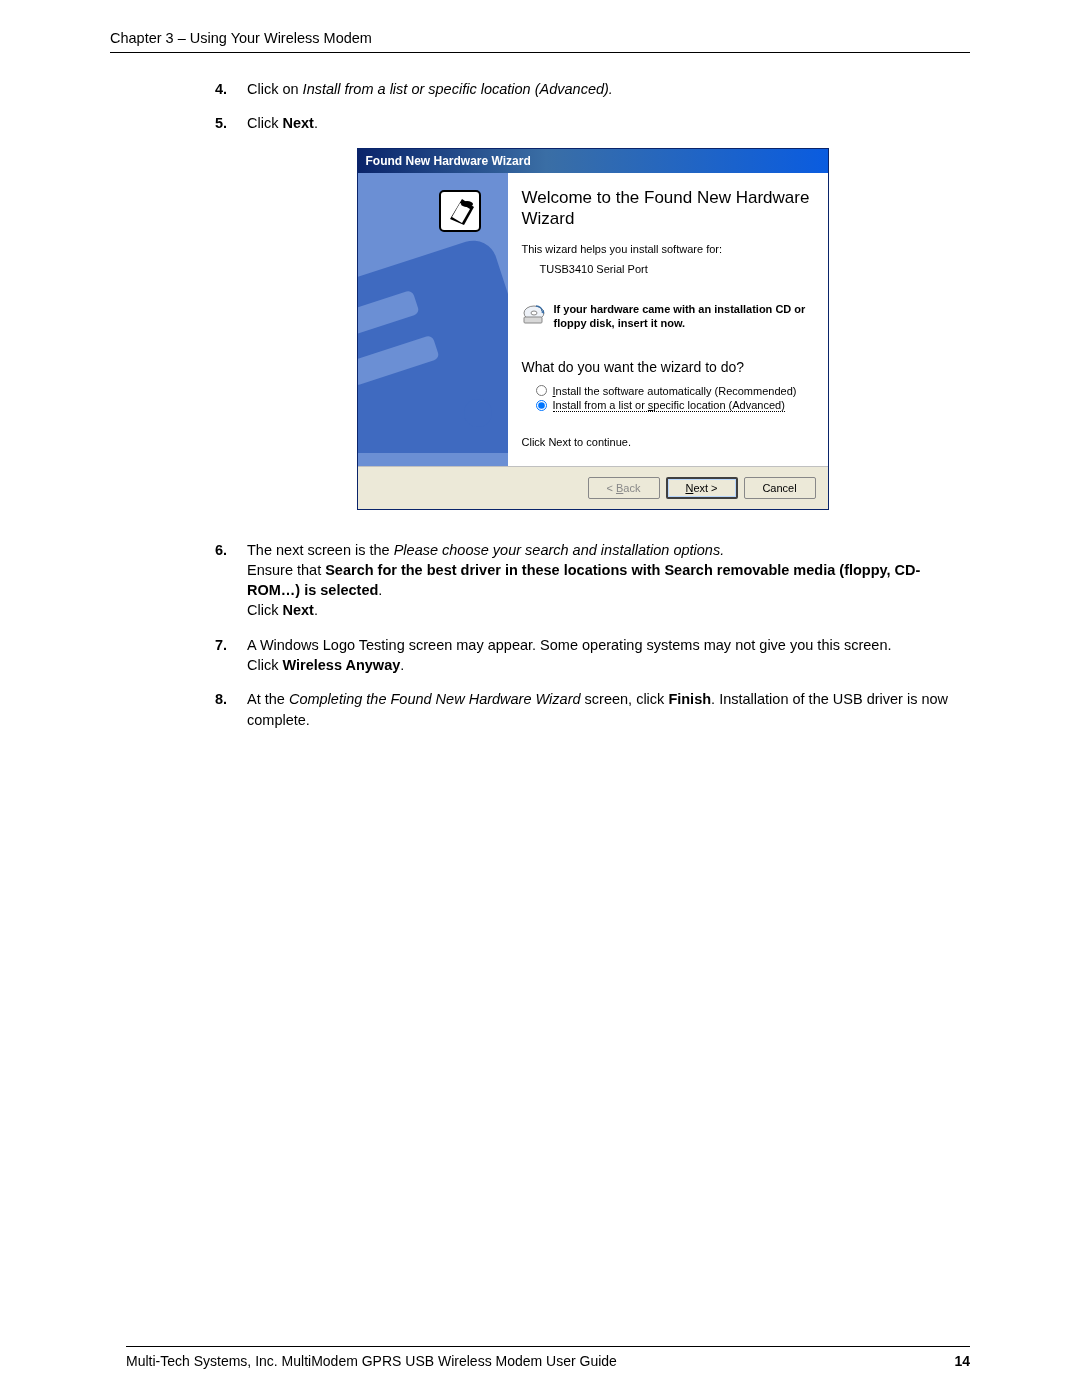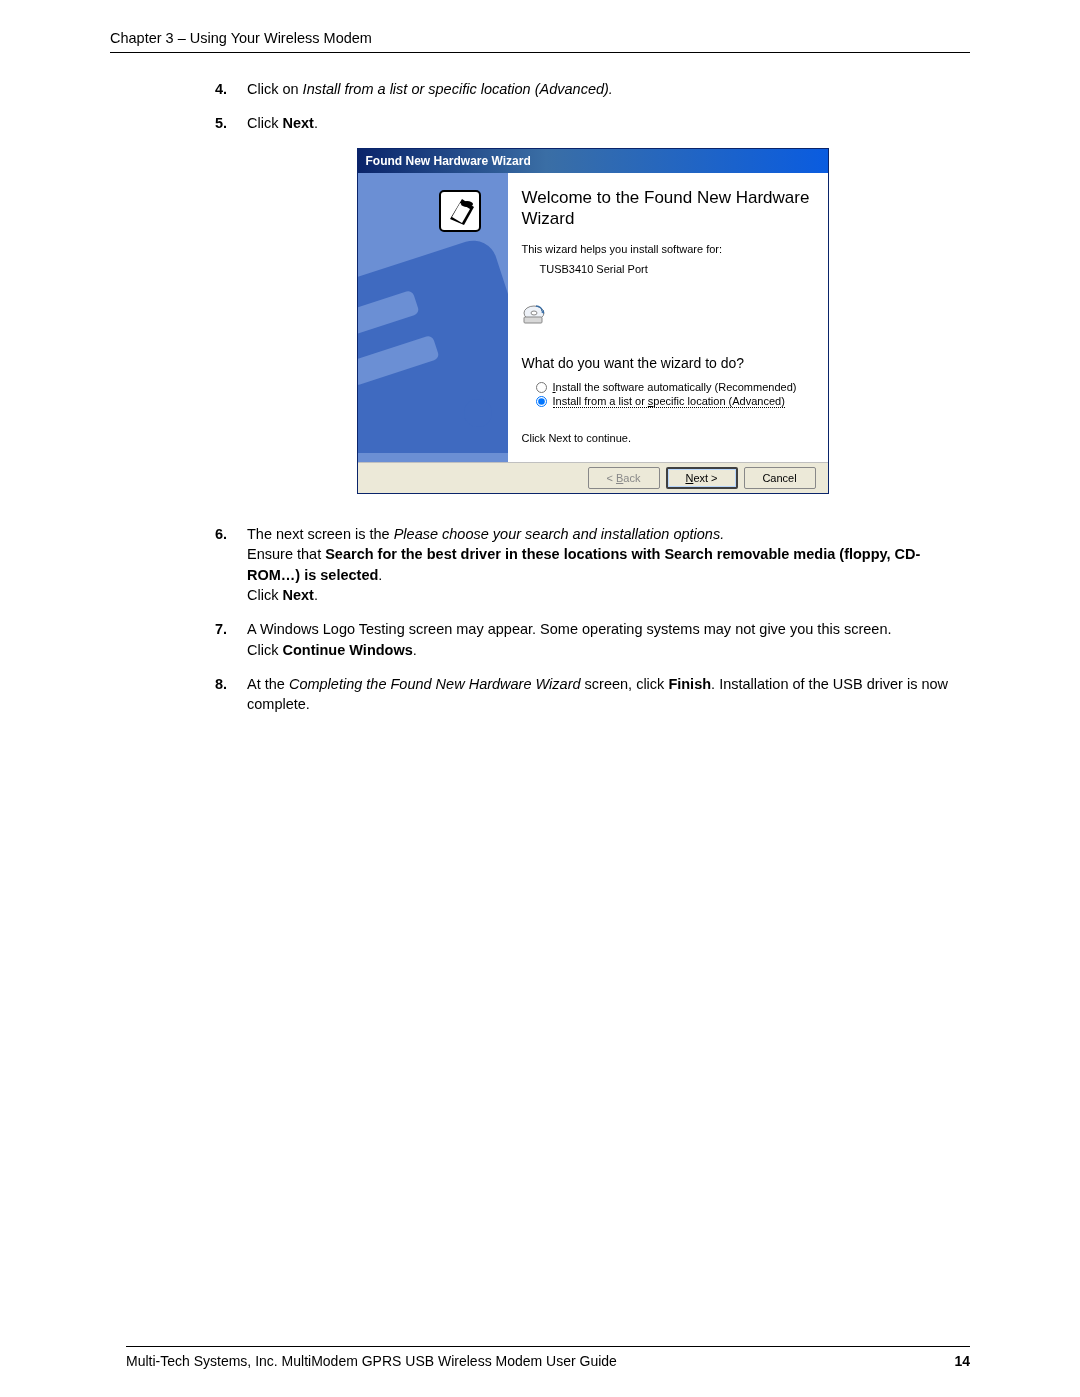--- a/index.html
+++ b/index.html
@@ -110,21 +110,21 @@
     font-size: 11px;
     margin: 2px 0 2px 14px;
   }
   .wiz-radio input { margin:0; width:11px; height:11px; }
   .wiz-radio label.sel { border-bottom: 1px dotted #000; }
   .wiz-prompt { font-size:14px; margin: 6px 0 10px 0; }
   .wiz-cont { font-size:11px; margin: 24px 0 8px 0; }
   .wiz-buttons {
     background: #ece9d8;
     border-top: 1px solid #c0c0c0;
-    padding: 4px 12px;
+    padding: 10px 12px;
     display: flex;
     justify-content: flex-end;
     gap: 6px;
   }
   .wiz-btn {
     min-width: 72px;
     height: 22px;
     font-family: Tahoma, Arial, sans-serif;
     font-size: 11px;
     background: #ece9d8;
@@ -208,20 +208,21 @@
             <div class="wiz-cd">
               <span>
                 <svg width="24" height="22" viewBox="0 0 24 22">
                   <ellipse cx="12" cy="10" rx="10" ry="7" fill="#eef2f8" stroke="#888"></ellipse>
                   <ellipse cx="12" cy="10" rx="3" ry="2" fill="#fff" stroke="#888"></ellipse>
                   <rect x="2" y="14" width="18" height="6" rx="1" fill="#d8d8d8" stroke="#888"></rect>
                   <path d="M14 3 a7 5 0 0 1 6 5" fill="none" stroke="#3a6ea5" stroke-width="1.5"></path>
                   <polygon points="19,9 22,7 22,11" fill="#3a6ea5"></polygon>
                 </svg>
               </span>
+              <div class="wiz-cd-text">If your hardware came with an installation CD or floppy disk, insert it now.</div>
             </div>
             <div class="wiz-prompt">What do you want the wizard to do?</div>
             <div class="wiz-radio">
               <input type="radio" name="wizopt" style="">
               <label><span class="underline-letter">I</span><span>nstall the software automatically (Recommended)</span></label>
             </div>
             <div class="wiz-radio">
               <input type="radio" name="wizopt" checked="" style="">
               <label class="sel"><span>Install from a list or </span><span class="underline-letter">s</span><span>pecific location (Advanced)</span></label>
             </div>
@@ -239,21 +240,21 @@
     <ol class="steps">
       <li>
         <span class="num">6.</span>
         <span>The next screen is the </span><span class="italic">Please choose your search and installation options.</span><br>
         <span>Ensure that </span><span class="bold">Search for the best driver in these locations with Search removable media (floppy, CD-ROM…) is selected</span><span>.</span><br>
         <span>Click </span><span class="bold">Next</span><span>.</span>
       </li>
       <li>
         <span class="num">7.</span>
         <span>A Windows Logo Testing screen may appear.  Some operating systems may not give you this screen.</span><br>
-        <span>Click </span><span class="bold">Continue Windows</span><span>.</span>
+        <span>Click </span><span class="bold">Wireless Anyway</span><span>.</span>
       </li>
       <li>
         <span class="num">8.</span>
         <span>At the </span><span class="italic">Completing the Found New Hardware Wizard</span><span> screen, click </span><span class="bold">Finish</span><span>. Installation of the USB driver is now complete.</span>
       </li>
     </ol>
 
   </div>
 
 

